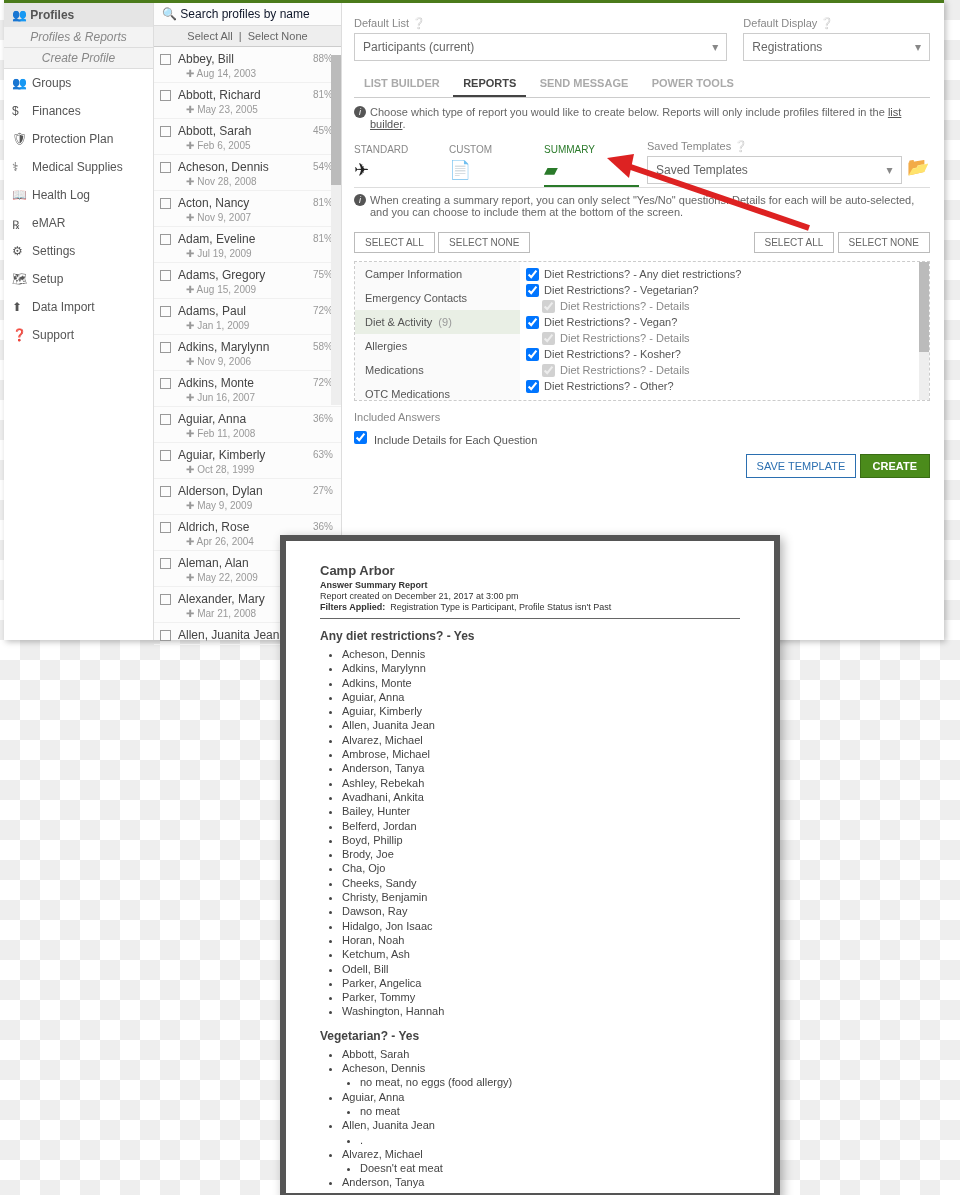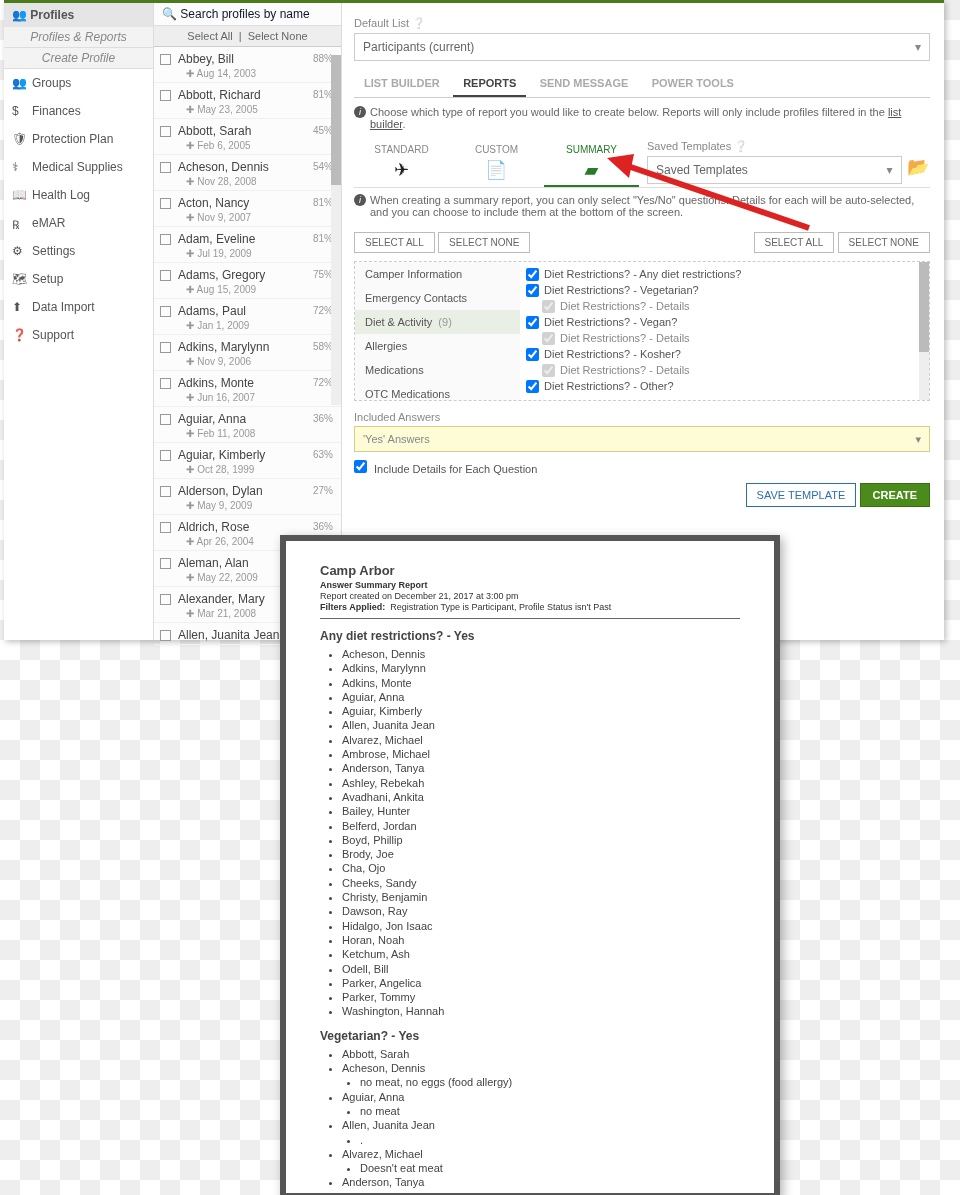--- a/index.html
+++ b/index.html
@@ -24,21 +24,21 @@
 .fld{flex:1}
 .fld label{color:#888;font-size:11px;display:block;margin-bottom:3px}
 .sel{border:1px solid #ccc;padding:6px 8px;font-size:12px;background:#fff;color:#666;position:relative}
 .sel:after{content:"▾";position:absolute;right:8px;color:#888}
 .tabs{border-bottom:1px solid #ccc;margin-bottom:8px}
 .tabs span{display:inline-block;padding:6px 10px;color:#aaa;font-size:11px;font-weight:bold}
 .tabs .act{color:#444;border-bottom:2px solid #444}
 .info{font-size:11px;color:#666;margin:6px 0 10px;padding-left:16px;position:relative}
 .info:before{content:"i";position:absolute;left:0;top:0;width:12px;height:12px;border-radius:50%;background:#555;color:#fff;text-align:center;font-size:9px;line-height:12px;font-style:italic}
 .rtypes{display:flex;border-bottom:1px solid #ddd;margin-bottom:6px;position:relative}
-.rt{flex:0 0 95px;text-align:center;padding:4px 0;font-size:10px;color:#888}
+.rt{flex:0 0 95px;padding:4px 0;font-size:10px;color:#888}
 .rt.act{color:#2a7a2a;border-bottom:2px solid #2a7a2a}
 .ricon{font-size:18px;display:block;margin-top:4px;color:#222}
 .rt.act .ricon{color:#2a7a2a}
 .stlabel{color:#888;font-size:11px}
 .btn{border:1px solid #bbb;background:#fff;padding:4px 10px;font-size:10px;color:#666;display:inline-block;cursor:pointer}
 .btnrow{margin:14px 0 8px;display:flex;justify-content:space-between}
 .qpanel{display:flex;border:1px dashed #ccc;height:140px;margin-bottom:10px}
 .qcat{width:165px;background:#fafafa}
 .qcat div{padding:6px 10px;font-size:11px;color:#555}
 .qcat .sel2{background:#e9efe5}
@@ -113,20 +113,24 @@
       </div>
   <div class="scroll"></div>
   <div class="thumb"></div>
  </div>
  <div class="main">
   <div class="toprow">
    <div class="fld" style="flex:2">
     <label><span>Default List</span> ❔</label>
     <div class="sel">Participants (current)</div>
    </div>
+   <div class="fld">
+    <label><span>Default Display</span> ❔</label>
+    <div class="sel">Registrations</div>
+   </div>
   </div>
   <div class="tabs">
    <span>LIST BUILDER</span>
    <span class="act">REPORTS</span>
    <span>SEND MESSAGE</span>
    <span>POWER TOOLS</span>
   </div>
   <div class="info"><span>Choose which type of report you would like to create below. Reports will only include profiles filtered in the </span><a class="lb">list builder</a><span>.</span></div>
   <div class="rtypes">
    <div class="rt"><span>STANDARD</span><span class="ricon">✈</span></div>
@@ -169,21 +173,20 @@
             <div class="qi sub"><input type="checkbox" checked="" disabled="" style=""> Diet Restrictions? - Details</div>
             <div class="qi"><input type="checkbox" checked="" style=""> Diet Restrictions? - Kosher?</div>
             <div class="qi sub"><input type="checkbox" checked="" disabled="" style=""> Diet Restrictions? - Details</div>
             <div class="qi"><input type="checkbox" checked="" style=""> Diet Restrictions? - Other?</div>
           </div>
           <div class="scroll2"></div>
           <div class="thumb2"></div>
         </div>
   </div>
   <div class="inclbl">Included Answers</div>
-  <div class="yellow">'Yes' Answers</div>
   <div class="chkline"><input type="checkbox" checked="" style=""> <span>Include Details for Each Question</span></div>
   <div class="footbtns">
    <span class="btn blue">SAVE TEMPLATE</span>
    <span class="btn green">CREATE</span>
   </div>
  </div>
  <svg class="arrow" style="left:595px;top:145px" width="230" height="90">
       <line x1="20" y1="15" x2="210" y2="80" stroke="#d22" stroke-width="6"></line>
       <polygon points="8,10 35,6 30,30" fill="#d22"></polygon>
     </svg>

